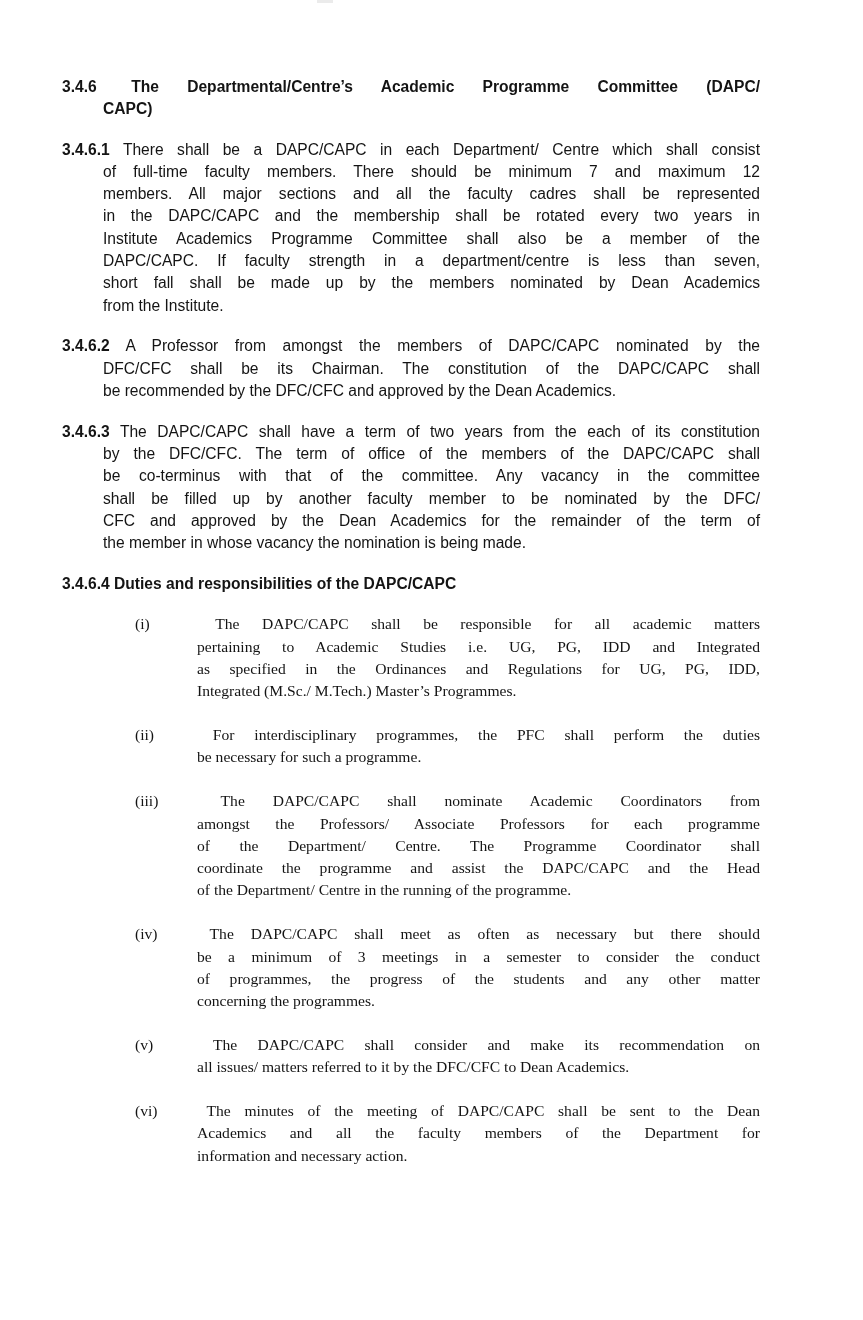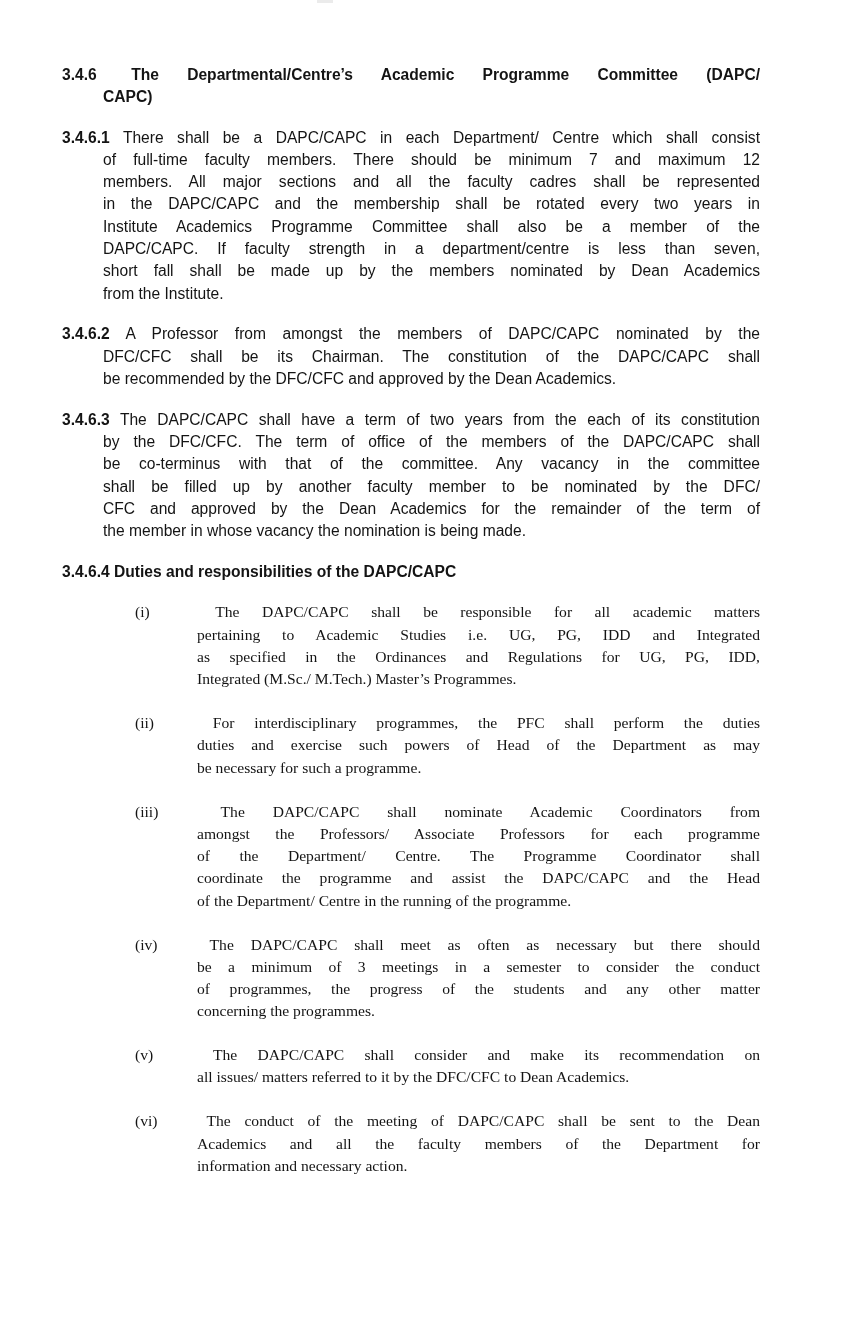--- a/index.html
+++ b/index.html
@@ -21,21 +21,21 @@
     position: absolute;
     left: 317px;
     top: 0;
     width: 16px;
     height: 3px;
     background: #ebebeb;
   }
   .content {
     position: absolute;
     left: 0;
-    top: 0;
+    top: 12px;
     box-sizing: border-box;
     width: 863px;
     padding: 64px 103px 0 62px;
   }
   .block {
     margin-bottom: 18.5px;
   }
   .block.heading {
     font-weight: 700;
     margin-bottom: 18px;
@@ -112,38 +112,37 @@
       <div class="line first last"><span class="num">3.4.6.4</span> <span>Duties and responsibilities of the DAPC/CAPC</span></div>
     </div>
     <div class="block list-item">
       <div class="line first"><span class="marker">(i)</span> <span>The DAPC/CAPC shall be responsible for all academic matters</span></div>
       <div class="line">pertaining to Academic Studies i.e. UG, PG, IDD and Integrated</div>
       <div class="line">as specified in the Ordinances and Regulations for UG, PG, IDD,</div>
       <div class="line last">Integrated (M.Sc./ M.Tech.) Master’s Programmes.</div>
     </div>
     <div class="block list-item">
       <div class="line first"><span class="marker">(ii)</span> <span>For interdisciplinary programmes, the PFC shall perform the duties</span></div>
-      <div class="line">duties and exercise such powers of Head of the Department as may</div>
       <div class="line last">be necessary for such a programme.</div>
     </div>
     <div class="block list-item">
       <div class="line first"><span class="marker">(iii)</span> <span>The DAPC/CAPC shall nominate Academic Coordinators from</span></div>
       <div class="line">amongst the Professors/ Associate Professors for each programme</div>
       <div class="line">of the Department/ Centre. The Programme Coordinator shall</div>
       <div class="line">coordinate the programme and assist the DAPC/CAPC and the Head</div>
       <div class="line last">of the Department/ Centre in the running of the programme.</div>
     </div>
     <div class="block list-item">
       <div class="line first"><span class="marker">(iv)</span> <span>The DAPC/CAPC shall meet as often as necessary but there should</span></div>
       <div class="line">be a minimum of 3 meetings in a semester to consider the conduct</div>
       <div class="line">of programmes, the progress of the students and any other matter</div>
       <div class="line last">concerning the programmes.</div>
     </div>
     <div class="block list-item">
       <div class="line first"><span class="marker">(v)</span> <span>The DAPC/CAPC shall consider and make its recommendation on</span></div>
       <div class="line last">all issues/ matters referred to it by the DFC/CFC to Dean Academics.</div>
     </div>
     <div class="block list-item">
-      <div class="line first"><span class="marker">(vi)</span> <span>The conduct of the meeting of DAPC/CAPC shall be sent to the Dean</span></div>
+      <div class="line first"><span class="marker">(vi)</span> <span>The minutes of the meeting of DAPC/CAPC shall be sent to the Dean</span></div>
       <div class="line">Academics and all the faculty members of the Department for</div>
       <div class="line last">information and necessary action.</div>
     </div>
   </main>
 
 </body></html>

